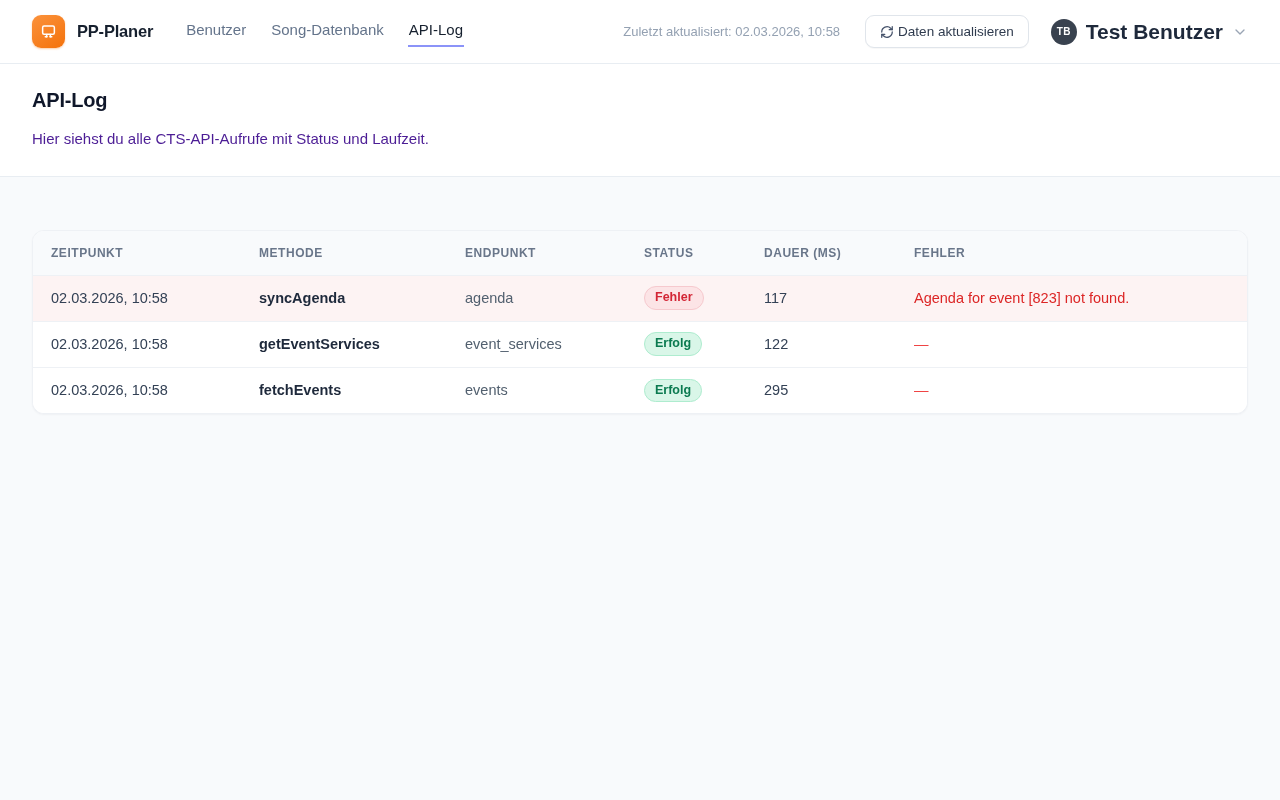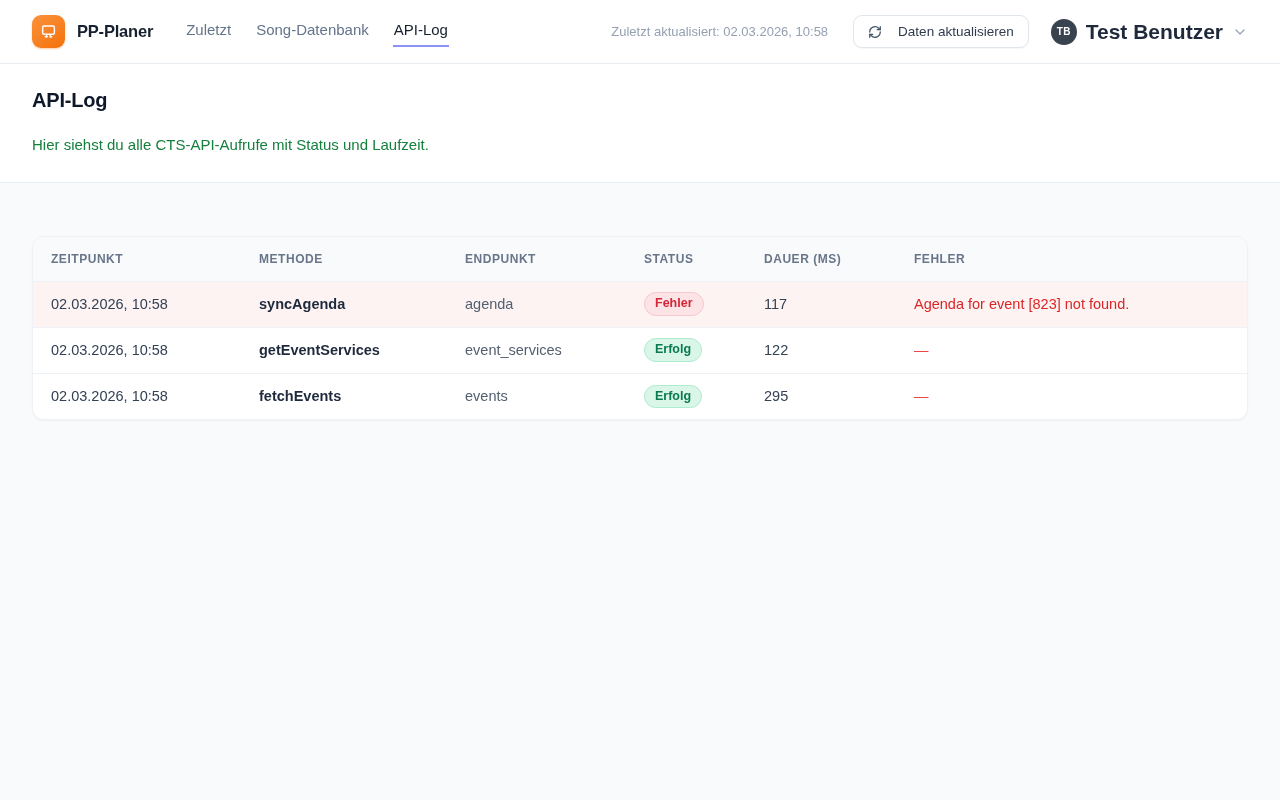--- a/index.html
+++ b/index.html
@@ -37,21 +37,21 @@
     padding: 4px 1px 7px; border-bottom: 2px solid transparent;
   }
   .nav-link.active {
     color: #16202e; font-weight: 500;
     border-bottom: 2px solid #8b93f8;
   }
 
   .nav-right { margin-left: auto; display: flex; align-items: center; gap: 13px; }
   .last-updated { font-size: 13px; color: #94a1b2; margin-right: 12px; }
   .refresh-btn {
-    display: flex; align-items: center; gap: 16px;
+    display: flex; align-items: center; gap: 4px;
     background: #ffffff;
     border: 1px solid #e0e5eb;
     border-radius: 9px;
     padding: 8px 14px;
     font-size: 13.5px; font-weight: 500; color: #2f3b4e;
     cursor: pointer;
     box-shadow: 0 1px 1px rgba(15,23,42,.03);
     font-family: inherit;
   }
   .refresh-btn svg { width: 14px; height: 14px; }
@@ -66,21 +66,21 @@
   .user-name { font-size: 21px; font-weight: 600; color: #1e293b; }
   .user-chip svg { width: 16px; height: 16px; }
 
   
   .page-head {
     background: #ffffff;
     border-bottom: 1px solid #e8edf2;
     padding: 25px 32px 29px;
   }
   .page-title { font-size: 20px; font-weight: 700; color: #0f172a; letter-spacing: -0.2px; }
-  .page-subtitle { font-size: 15px; color: #15803d; margin-top: 24px; }
+  .page-subtitle { font-size: 15px; color: #4c1d95; margin-top: 18px; }
 
   
   .main { padding: 36px 32px; }
 
   .card {
     background: #ffffff;
     border: 1px solid #eef1f5;
     border-radius: 12px;
     box-shadow: 0 1px 2px rgba(15,23,42,.04);
   }
@@ -168,21 +168,21 @@
         <path d="M9.9 15.8l-.5 2.7"></path>
         <path d="M14.1 15.8l.5 2.7"></path>
         <path d="M7.9 18.7h2.4"></path>
         <path d="M13.7 18.7h2.4"></path>
       </svg>
     </div>
     <span class="brand-name">PP-Planer</span>
   </div>
 
   <nav class="nav-links">
-    <span class="nav-link">Zuletzt</span>
+    <span class="nav-link">Benutzer</span>
     <span class="nav-link">Song-Datenbank</span>
     <span class="nav-link active">API-Log</span>
   </nav>
 
   <div class="nav-right">
     <span class="last-updated">Zuletzt aktualisiert: 02.03.2026, 10:58</span>
     <button class="refresh-btn">
       <svg viewBox="0 0 24 24" fill="none" stroke="#46536b" stroke-width="2.2" stroke-linecap="round" stroke-linejoin="round">
         <path d="M21 12a9 9 0 0 1-15.3 6.4L3 16"></path>
         <path d="M3 21.2v-5.2h5.2"></path>

